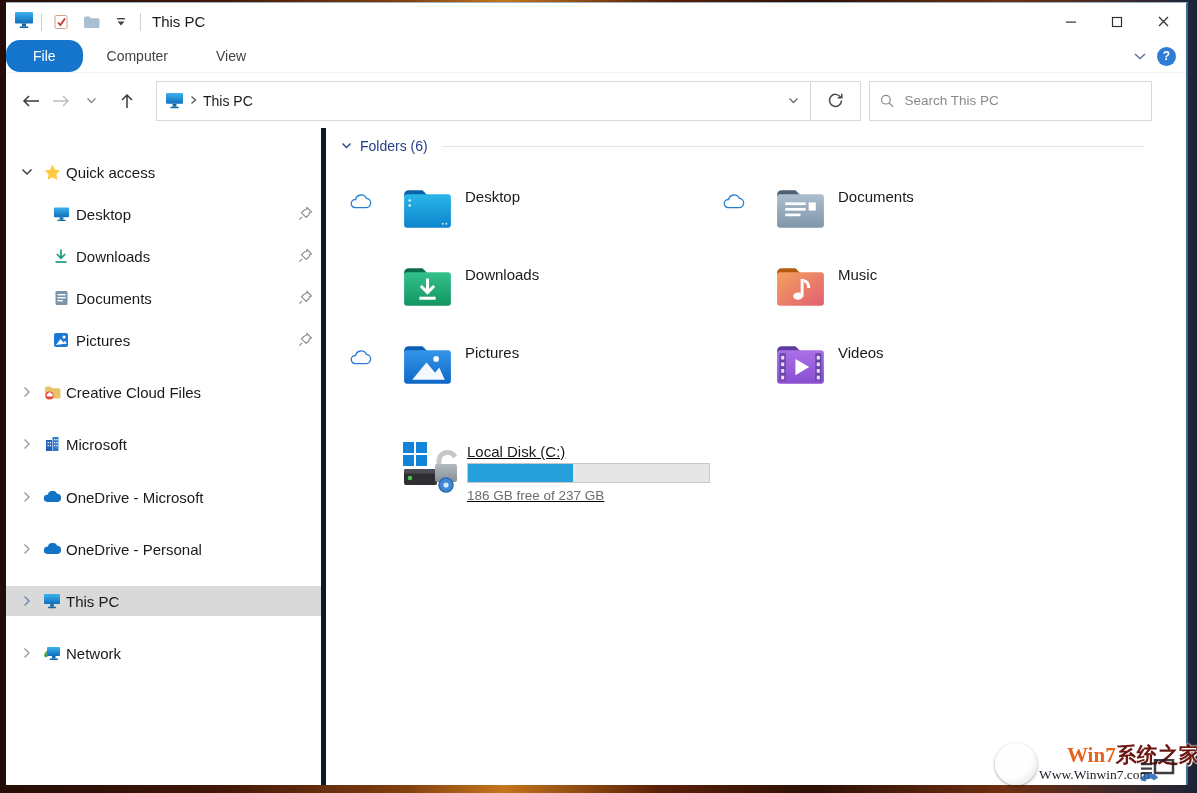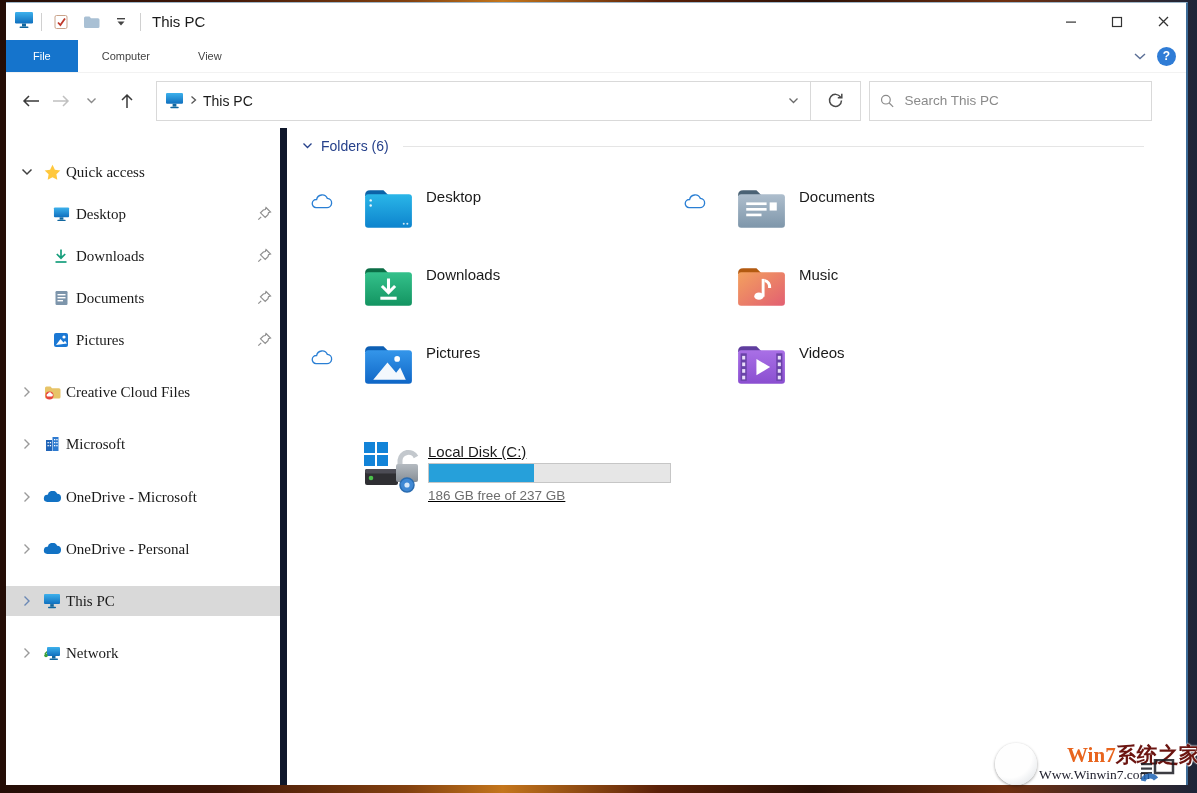--- a/index.html
+++ b/index.html
@@ -20,21 +20,21 @@
   .titlebar .appicon{ margin-left:8px; }
   .tb-sep{ width:1px; height:18px; background:#d0d0d0; margin:0 7px; }
   .qat{ display:flex; align-items:center; gap:6px; }
   .qat-btn{ width:24px; height:24px; display:flex; align-items:center; justify-content:center; }
   .title-text{ font-size:15px; color:#1a1a1a; margin-left:4px; }
   .caption-btns{ margin-left:auto; display:flex; height:100%; }
   .cap-btn{ width:46px; height:100%; display:flex; align-items:center; justify-content:center; color:#333; }
   .cap-btn svg{ display:block; }
   
   .ribbon{ height:33px; display:flex; align-items:stretch; background:#fff; border-bottom:1px solid #f2f2f2; flex:0 0 auto; position:relative;}
-  .tab{ font-size:11px; color:#444; display:flex; align-items:center; padding:0 24px; }
+  .tab{ font-size:14px; color:#444; display:flex; align-items:center; padding:0 24px;border-radius:14px; }
   .tab.file{ background:#1574cc; color:#fff; padding:0 27px; }
   .ribbon-right{ position:absolute; right:10px; top:0; height:100%; display:flex; align-items:center; gap:10px; }
   .help-circle{ width:19px; height:19px; border-radius:50%; background:#2f7cd6; color:#fff;
     font-size:12px; font-weight:bold; display:flex; align-items:center; justify-content:center; }
   
   .navbar{ height:55px; display:flex; align-items:center; background:#fff; flex:0 0 auto; }
   .nav-btn{ width:30px; height:30px; display:flex; align-items:center; justify-content:center; }
   .nav-btn.back{ margin-left:10px; }
   .addressbar{ height:40px; width:655px; margin-left:14px; border:1px solid #d9d9d9; background:#fff;
     display:flex; align-items:center; }
@@ -43,21 +43,21 @@
   .addr-crumb-sep{ color:#555; font-size:12px; }
   .addr-dd{ width:34px; height:100%; display:flex; align-items:center; justify-content:center; }
   .refresh-box{ width:50px; height:40px; border:1px solid #d9d9d9; border-left:none; display:flex; align-items:center; justify-content:center; }
   .searchbox{ height:40px; width:283px; margin-left:8px; border:1px solid #d9d9d9; background:#fff;
     display:flex; align-items:center; padding:0 10px; gap:10px; }
   .searchbox input{ border:none; outline:none; font-size:13.5px; color:#333; width:100%;
     font-family:"Liberation Sans", sans-serif; }
   .searchbox input::placeholder{ color:#8a8a8a; opacity:1; }
   
   .bodyrow{ flex:1; display:flex; min-height:0; }
-  .sidebar{ width:281px; position:relative; border-right:7px solid #0f172a; flex:0 0 auto;font-family:Liberation Serif, serif; }
+  .sidebar{ width:320px; position:relative; border-right:5px solid #0f172a; flex:0 0 auto; }
   .srow{ position:absolute; left:0; right:0; height:30px; display:flex; align-items:center; font-size:15px; color:#1a1a1a; }
   .srow .chev{ position:absolute; left:13px; width:16px; height:16px; display:flex; align-items:center; justify-content:center;}
   .srow .sicon{ position:absolute; display:flex; align-items:center; justify-content:center; width:18px; height:18px; }
   .srow .slabel{ position:absolute; white-space:nowrap; }
   .srow.lv0 .sicon{ left:37px; } .srow.lv0 .slabel{ left:60px; }
   .srow.lv1 .sicon{ left:46px; } .srow.lv1 .slabel{ left:70px; }
   .srow.selected{ background:#d9d9d9; }
   .pin{ position:absolute; right:8px; top:7px; }
   
   .main{ flex:1; position:relative; background:#fff; }

